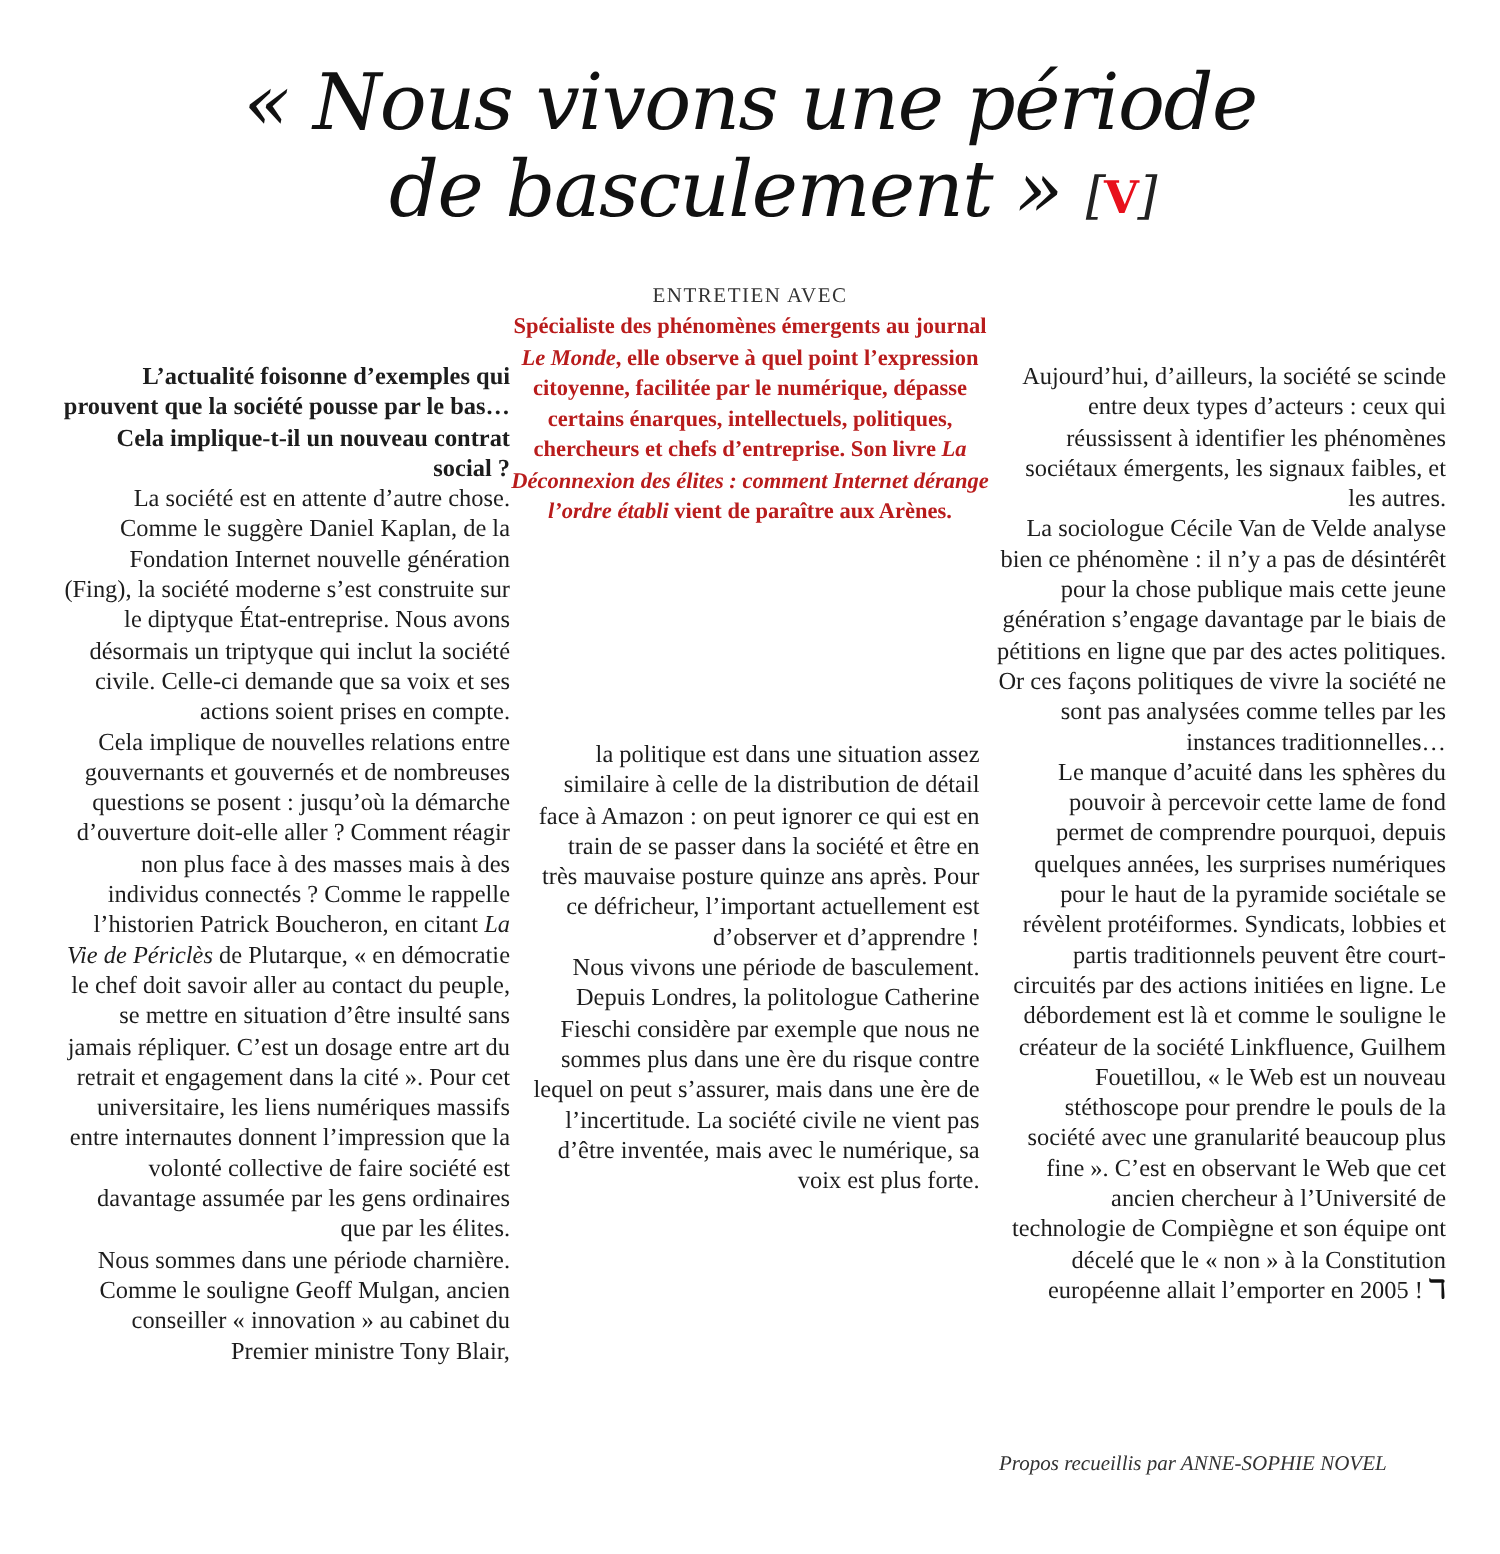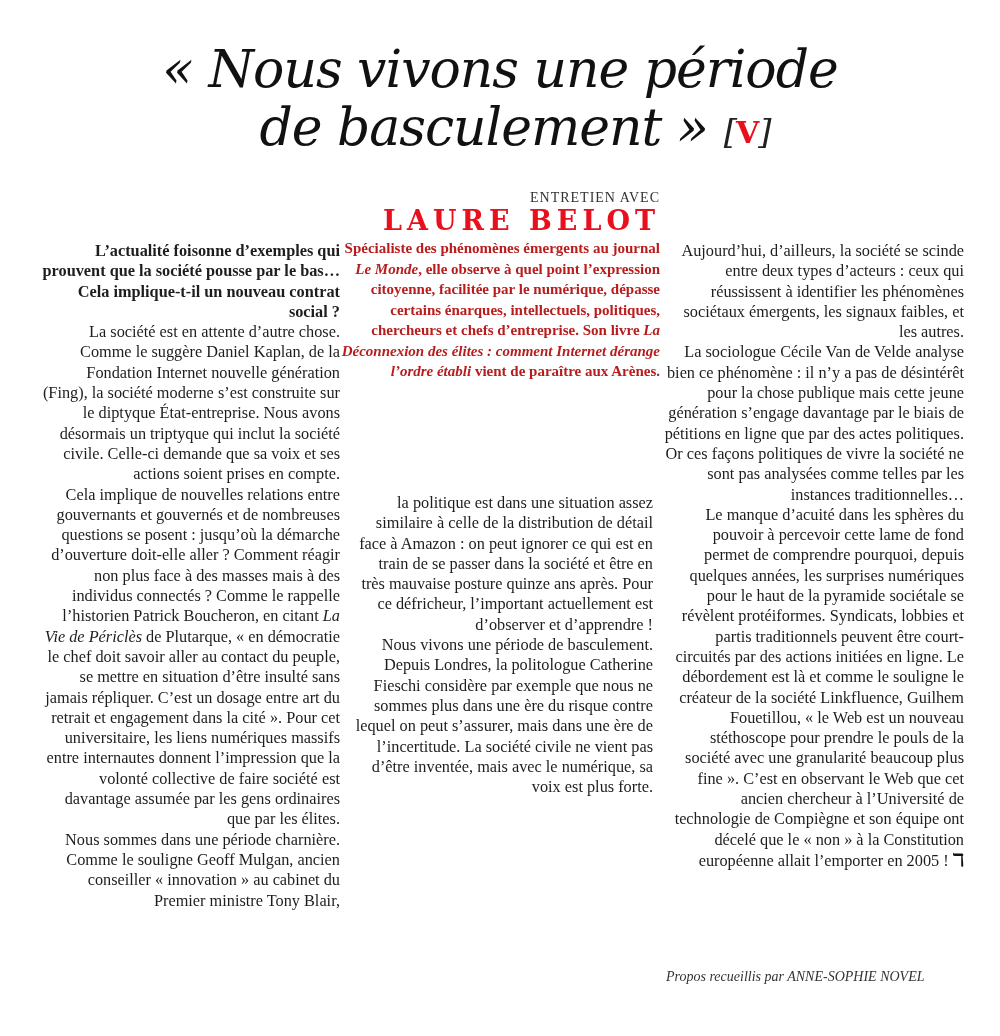--- a/index.html
+++ b/index.html
@@ -48,21 +48,21 @@
       font-weight: bold;
       font-style: normal;
       font-family: "DejaVu Serif", serif;
       font-size: 30px;
     }
     .intro {
       position: absolute;
       left: 340px;
       top: 190px;
       width: 320px;
-      text-align: right;
+      text-align: center;
     }
     .intro .kicker {
       font-family: "Liberation Serif", serif;
       font-size: 14px;
       letter-spacing: 1px;
       color: #333;
       line-height: 16px;
     }
     .intro .name {
       font-family: "DejaVu Serif", serif;
@@ -147,21 +147,20 @@
 </head>
 <body>
 
 <h1 class="title">
   <span class="line line1">« Nous vivons une période</span>
   <span class="line line2"><span>de basculement »</span><span class="tag"><span>[</span><span class="v">V</span><span>]</span></span></span>
 </h1>
 
 <div class="intro">
   <div class="kicker">ENTRETIEN AVEC</div>
-  <div class="name">LAURE BELOT</div>
   <div class="desc"><span>Spécialiste des phénomènes émergents au journal </span><em>Le Monde</em><span>, elle observe à quel point l’expression citoyenne, facilitée par le numérique, dépasse certains énarques, intellectuels, politiques, chercheurs et chefs d’entreprise. Son livre </span><em>La Déconnexion des élites : comment Internet dérange l’ordre établi</em><span> vient de paraître aux Arènes.</span></div>
 </div>
 
 <div class="col col1">
   <p class="q">L’actualité foisonne d’exemples qui prouvent que la société pousse par le bas… Cela implique-t-il un nouveau contrat social ?</p>
   <p>La société est en attente d’autre chose. Comme le suggère Daniel Kaplan, de la Fondation Internet nouvelle génération (Fing), la société moderne s’est construite sur le diptyque État-entreprise. Nous avons désormais un triptyque qui inclut la société civile. Celle-ci demande que sa voix et ses actions soient prises en compte.</p>
   <p><span>Cela implique de nouvelles relations entre gouvernants et gouvernés et de nombreuses questions se posent : jusqu’où la démarche d’ouverture doit-elle aller ? Comment réagir non plus face à des masses mais à des individus connectés ? Comme le rappelle l’historien Patrick Boucheron, en citant </span><em>La Vie de Périclès</em><span> de Plutarque, « en démocratie le chef doit savoir aller au contact du peuple, se mettre en situation d’être insulté sans jamais répliquer. C’est un dosage entre art du retrait et engagement dans la cité ». Pour cet universitaire, les liens numériques massifs entre internautes donnent l’impression que la volonté collective de faire société est davantage assumée par les gens ordinaires que par les élites.</span></p>
   <p>Nous sommes dans une période charnière. Comme le souligne Geoff Mulgan, ancien conseiller « innovation » au cabinet du Premier ministre Tony Blair,</p>
 </div>
 

